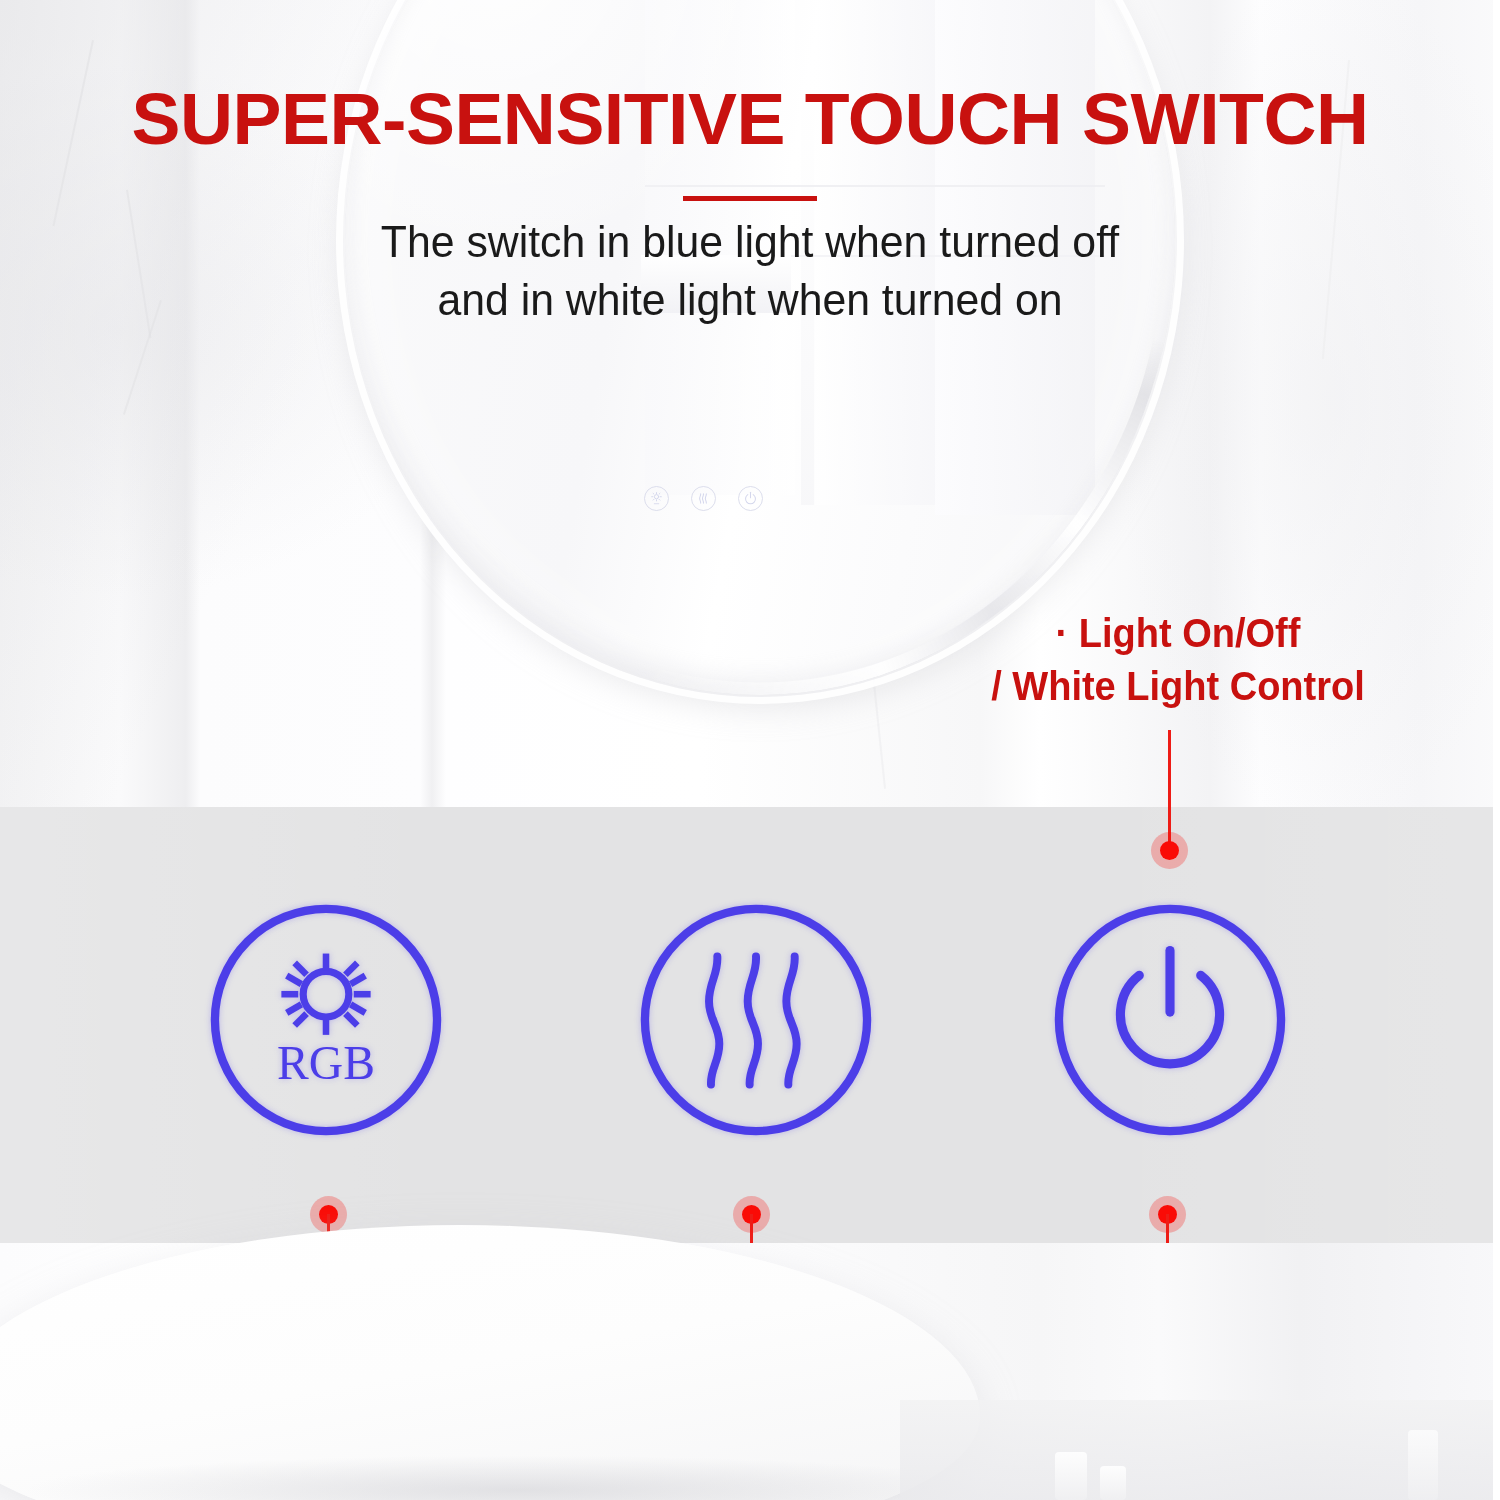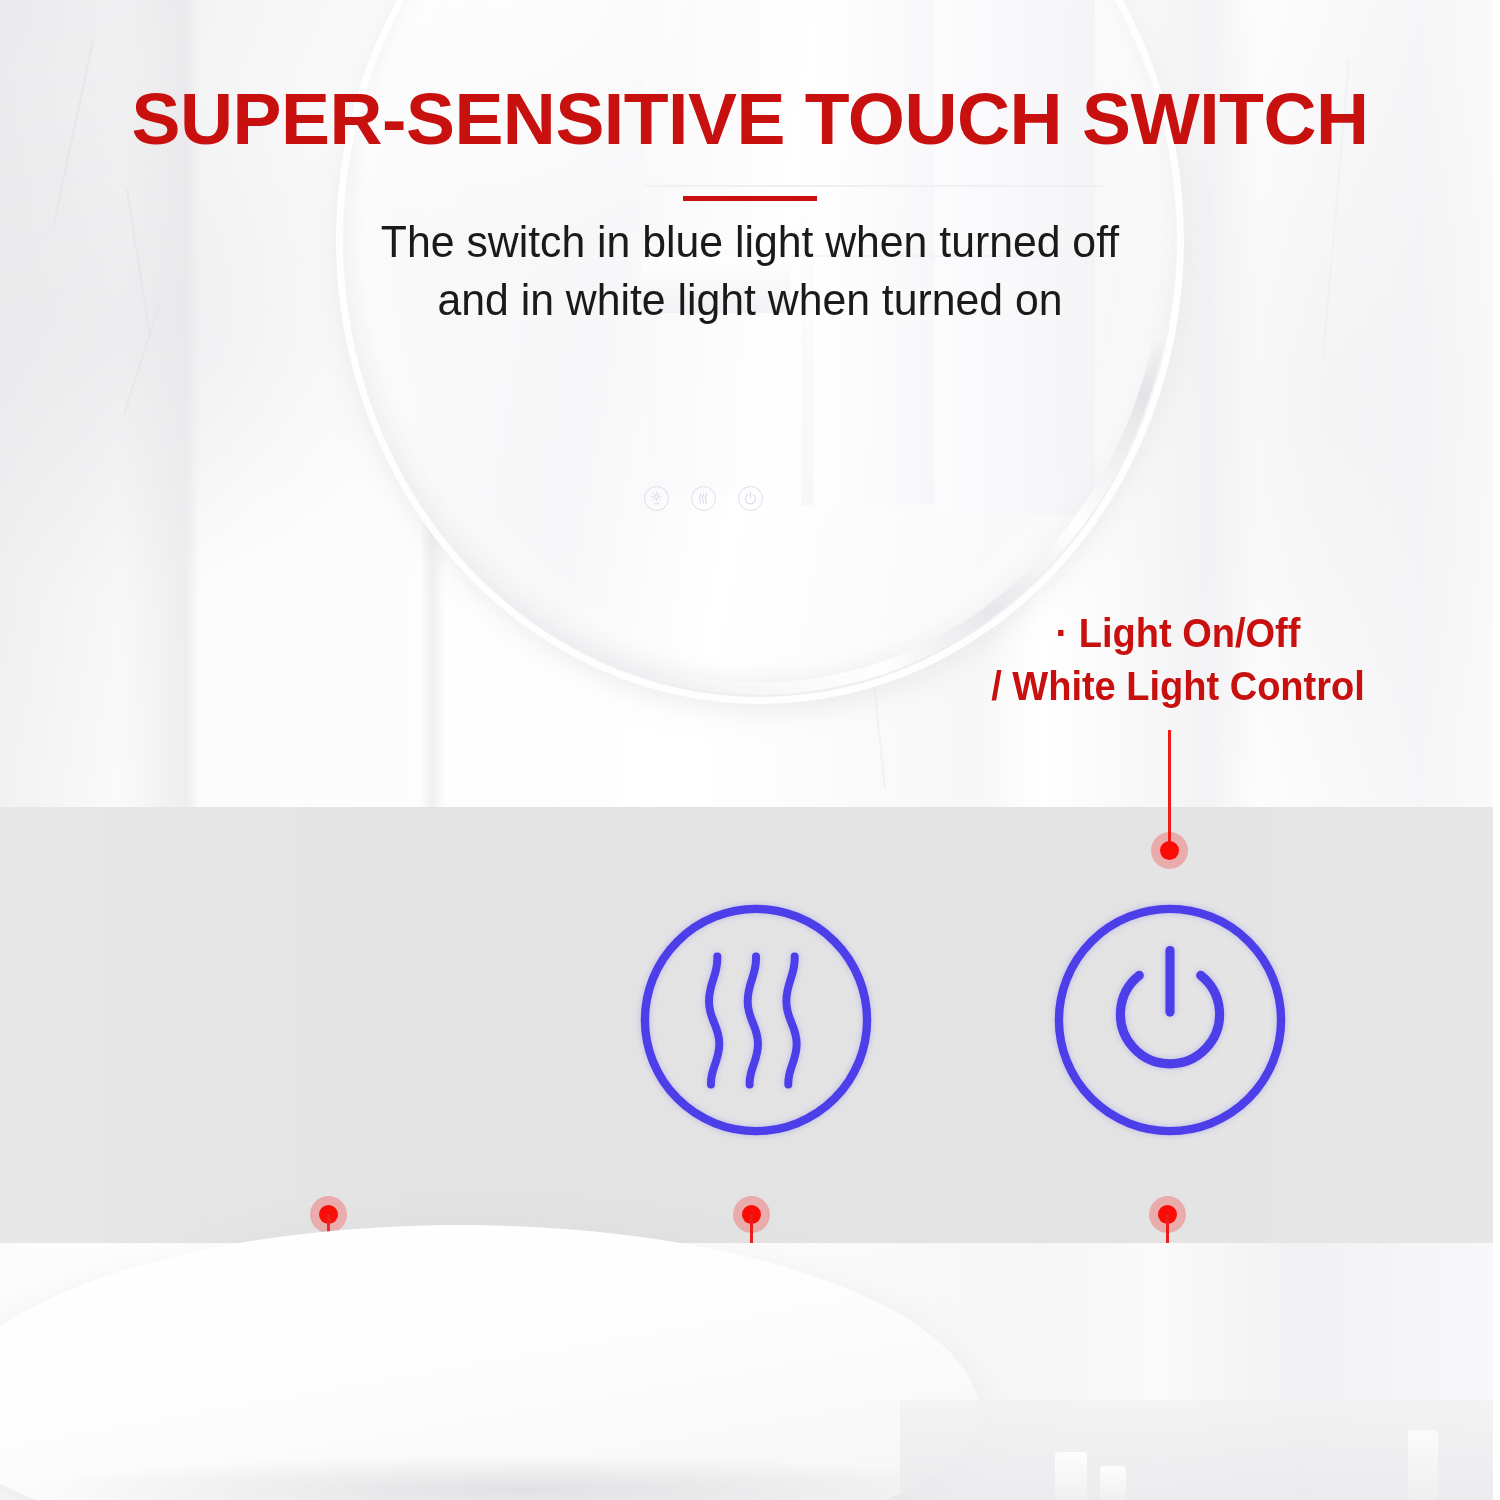--- a/index.html
+++ b/index.html
@@ -244,20 +244,41 @@
 
   <div class="title">SUPER-SENSITIVE TOUCH SWITCH</div>
   <div class="title-rule"></div>
   <div class="subtitle">
     <div>The switch in blue light when turned off</div>
     <div>and in white light when turned on</div>
   </div>
 
   <div class="panel"></div>
 
+  <div class="big-ico" id="ico-rgb">
+    <svg viewBox="0 0 120 120" fill="none">
+      <circle cx="60" cy="60" r="56" stroke="#4C3EE8" stroke-width="4.2"></circle>
+      <circle cx="60" cy="47" r="11.5" stroke="#4C3EE8" stroke-width="3.6"></circle>
+      <g stroke="#4C3EE8" stroke-width="3.3" stroke-linecap="butt">
+        <path d="M60 26.5v8.5"></path>
+        <path d="M60 59v8.5"></path>
+        <path d="M37.5 47h8.5"></path>
+        <path d="M74 47h8.5"></path>
+        <path d="M44.2 31.2l6 6"></path>
+        <path d="M69.8 56.8l6 6"></path>
+        <path d="M75.8 31.2l-6 6"></path>
+        <path d="M50.2 56.8l-6 6"></path>
+        <path d="M40.2 37.6l7.4 4.3"></path>
+        <path d="M72.4 52.1l7.4 4.3"></path>
+        <path d="M79.8 37.6l-7.4 4.3"></path>
+        <path d="M47.6 52.1l-7.4 4.3"></path>
+      </g>
+      <text x="60" y="90" text-anchor="middle" font-family="&quot;Liberation Serif&quot;, serif" font-size="24" fill="#4C3EE8">RGB</text>
+    </svg>
+  </div>
 
   <div class="big-ico" id="ico-fog">
     <svg viewBox="0 0 120 120" fill="none">
       <circle cx="60" cy="60" r="56" stroke="#4C3EE8" stroke-width="4.2"></circle>
       <g stroke="#4C3EE8" stroke-width="4" stroke-linecap="round" fill="none">
         <path d="M40.5 28c.5 9-4.2 13-4.2 22.5S41.5 63 41.5 72s-4.6 12.5-4.2 20.5"></path>
         <path d="M60 28c.5 9-4.2 13-4.2 22.5S61 63 61 72s-4.6 12.5-4.2 20.5"></path>
         <path d="M79.5 28c.5 9-4.2 13-4.2 22.5S80.5 63 80.5 72s-4.6 12.5-4.2 20.5"></path>
       </g>
     </svg>

